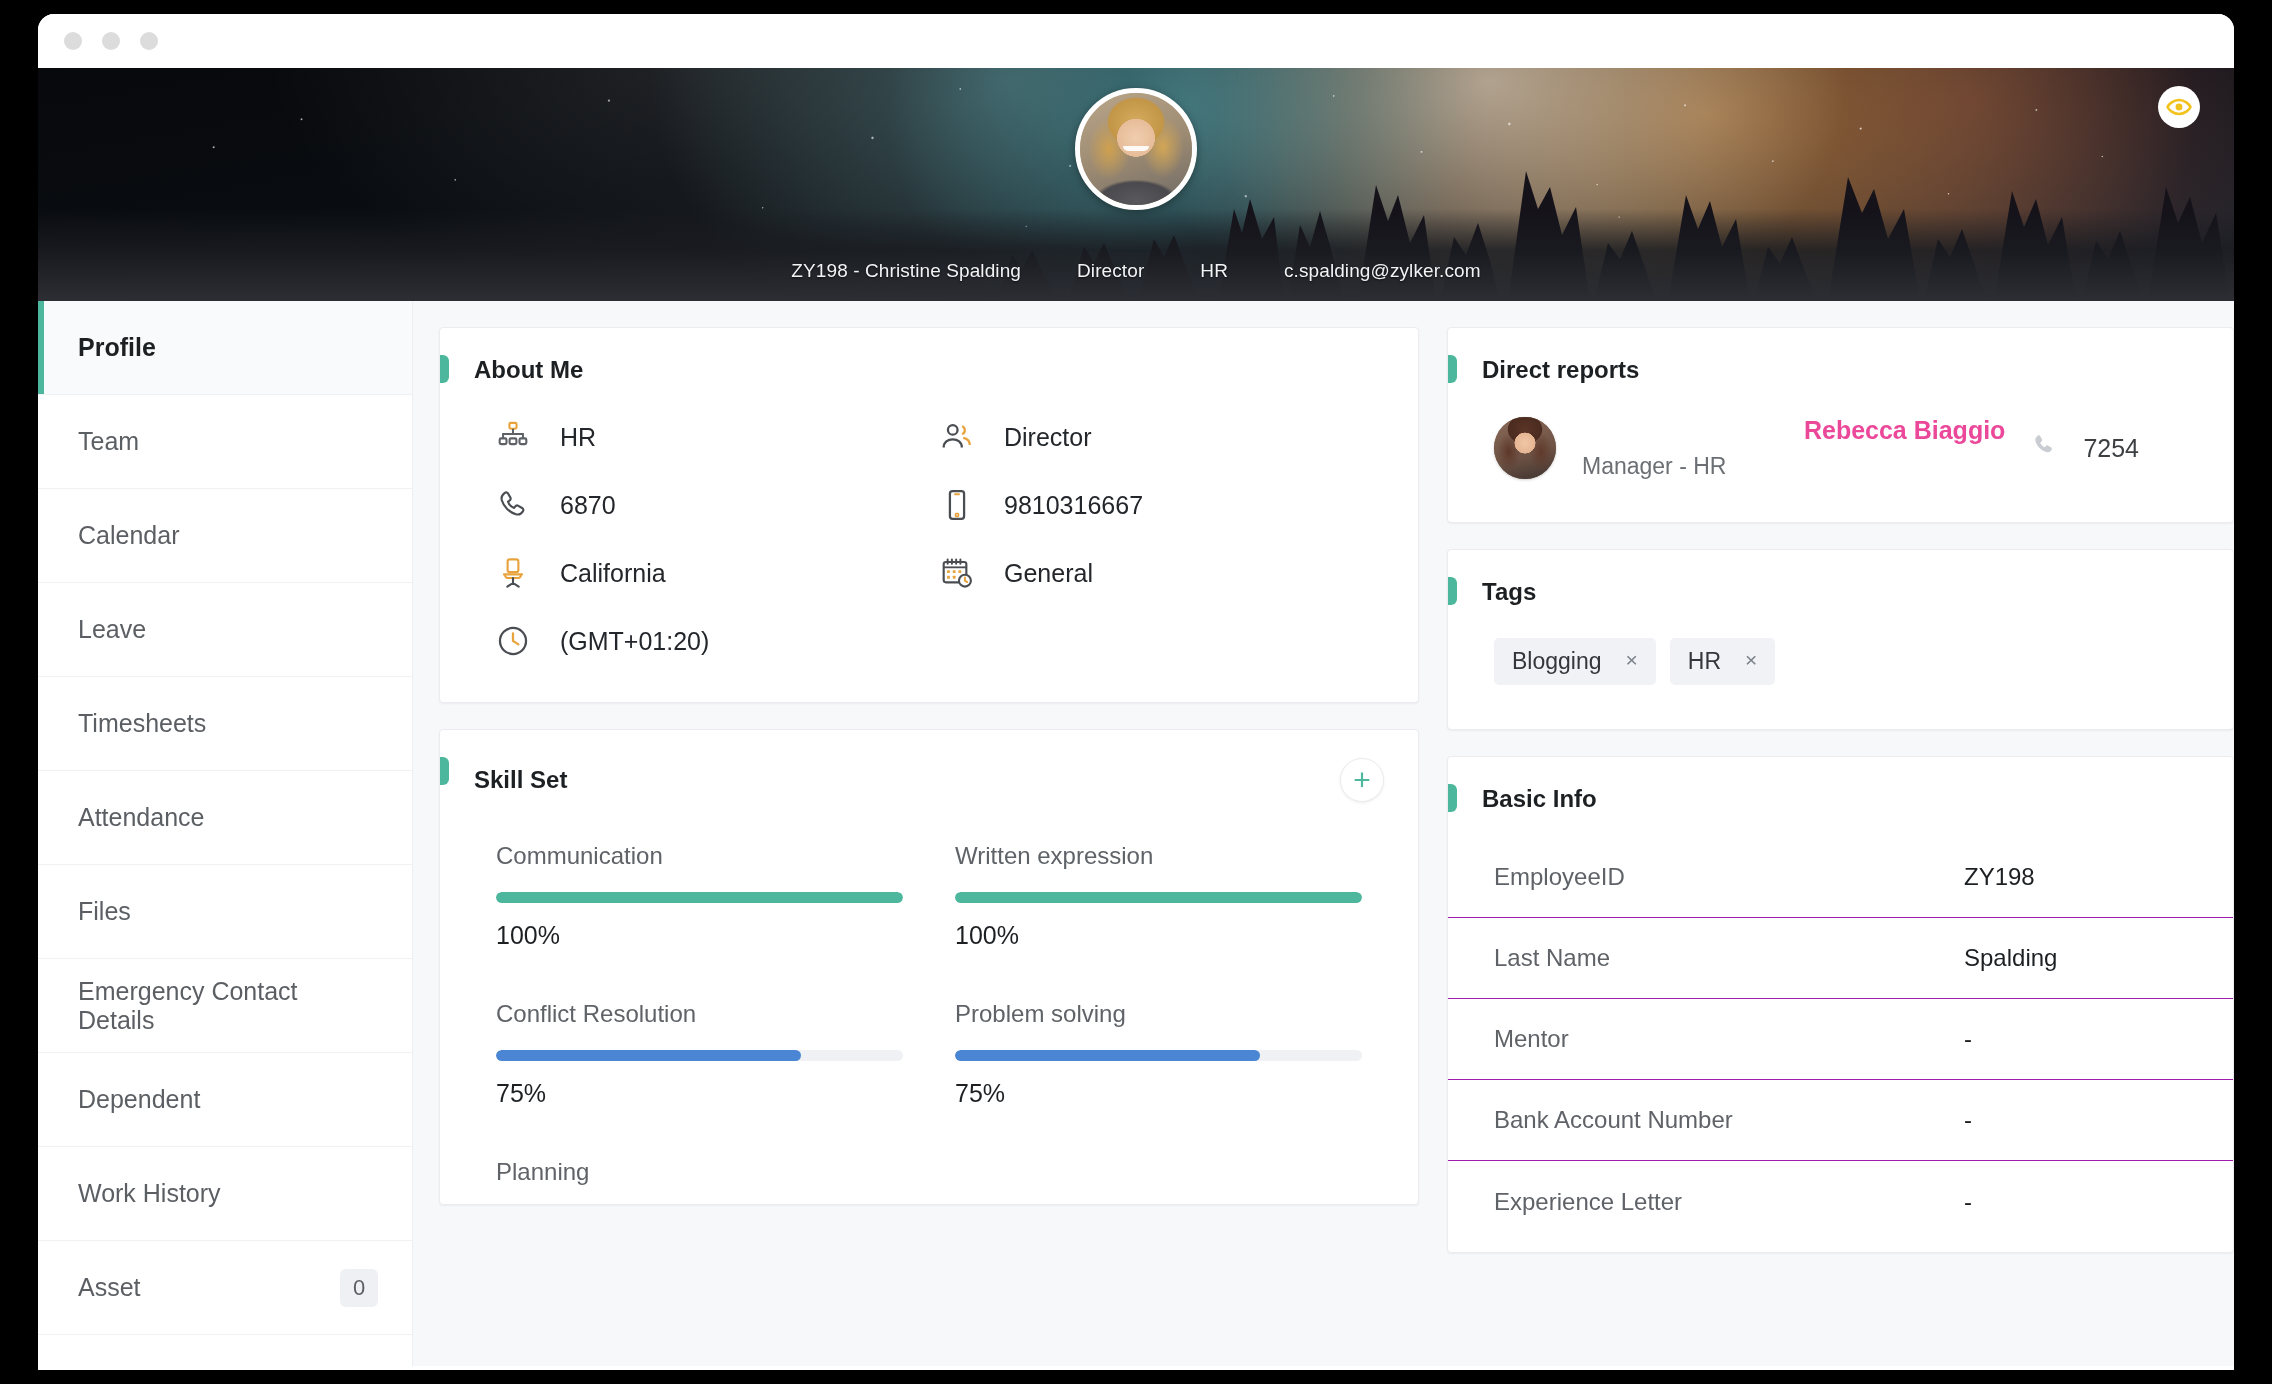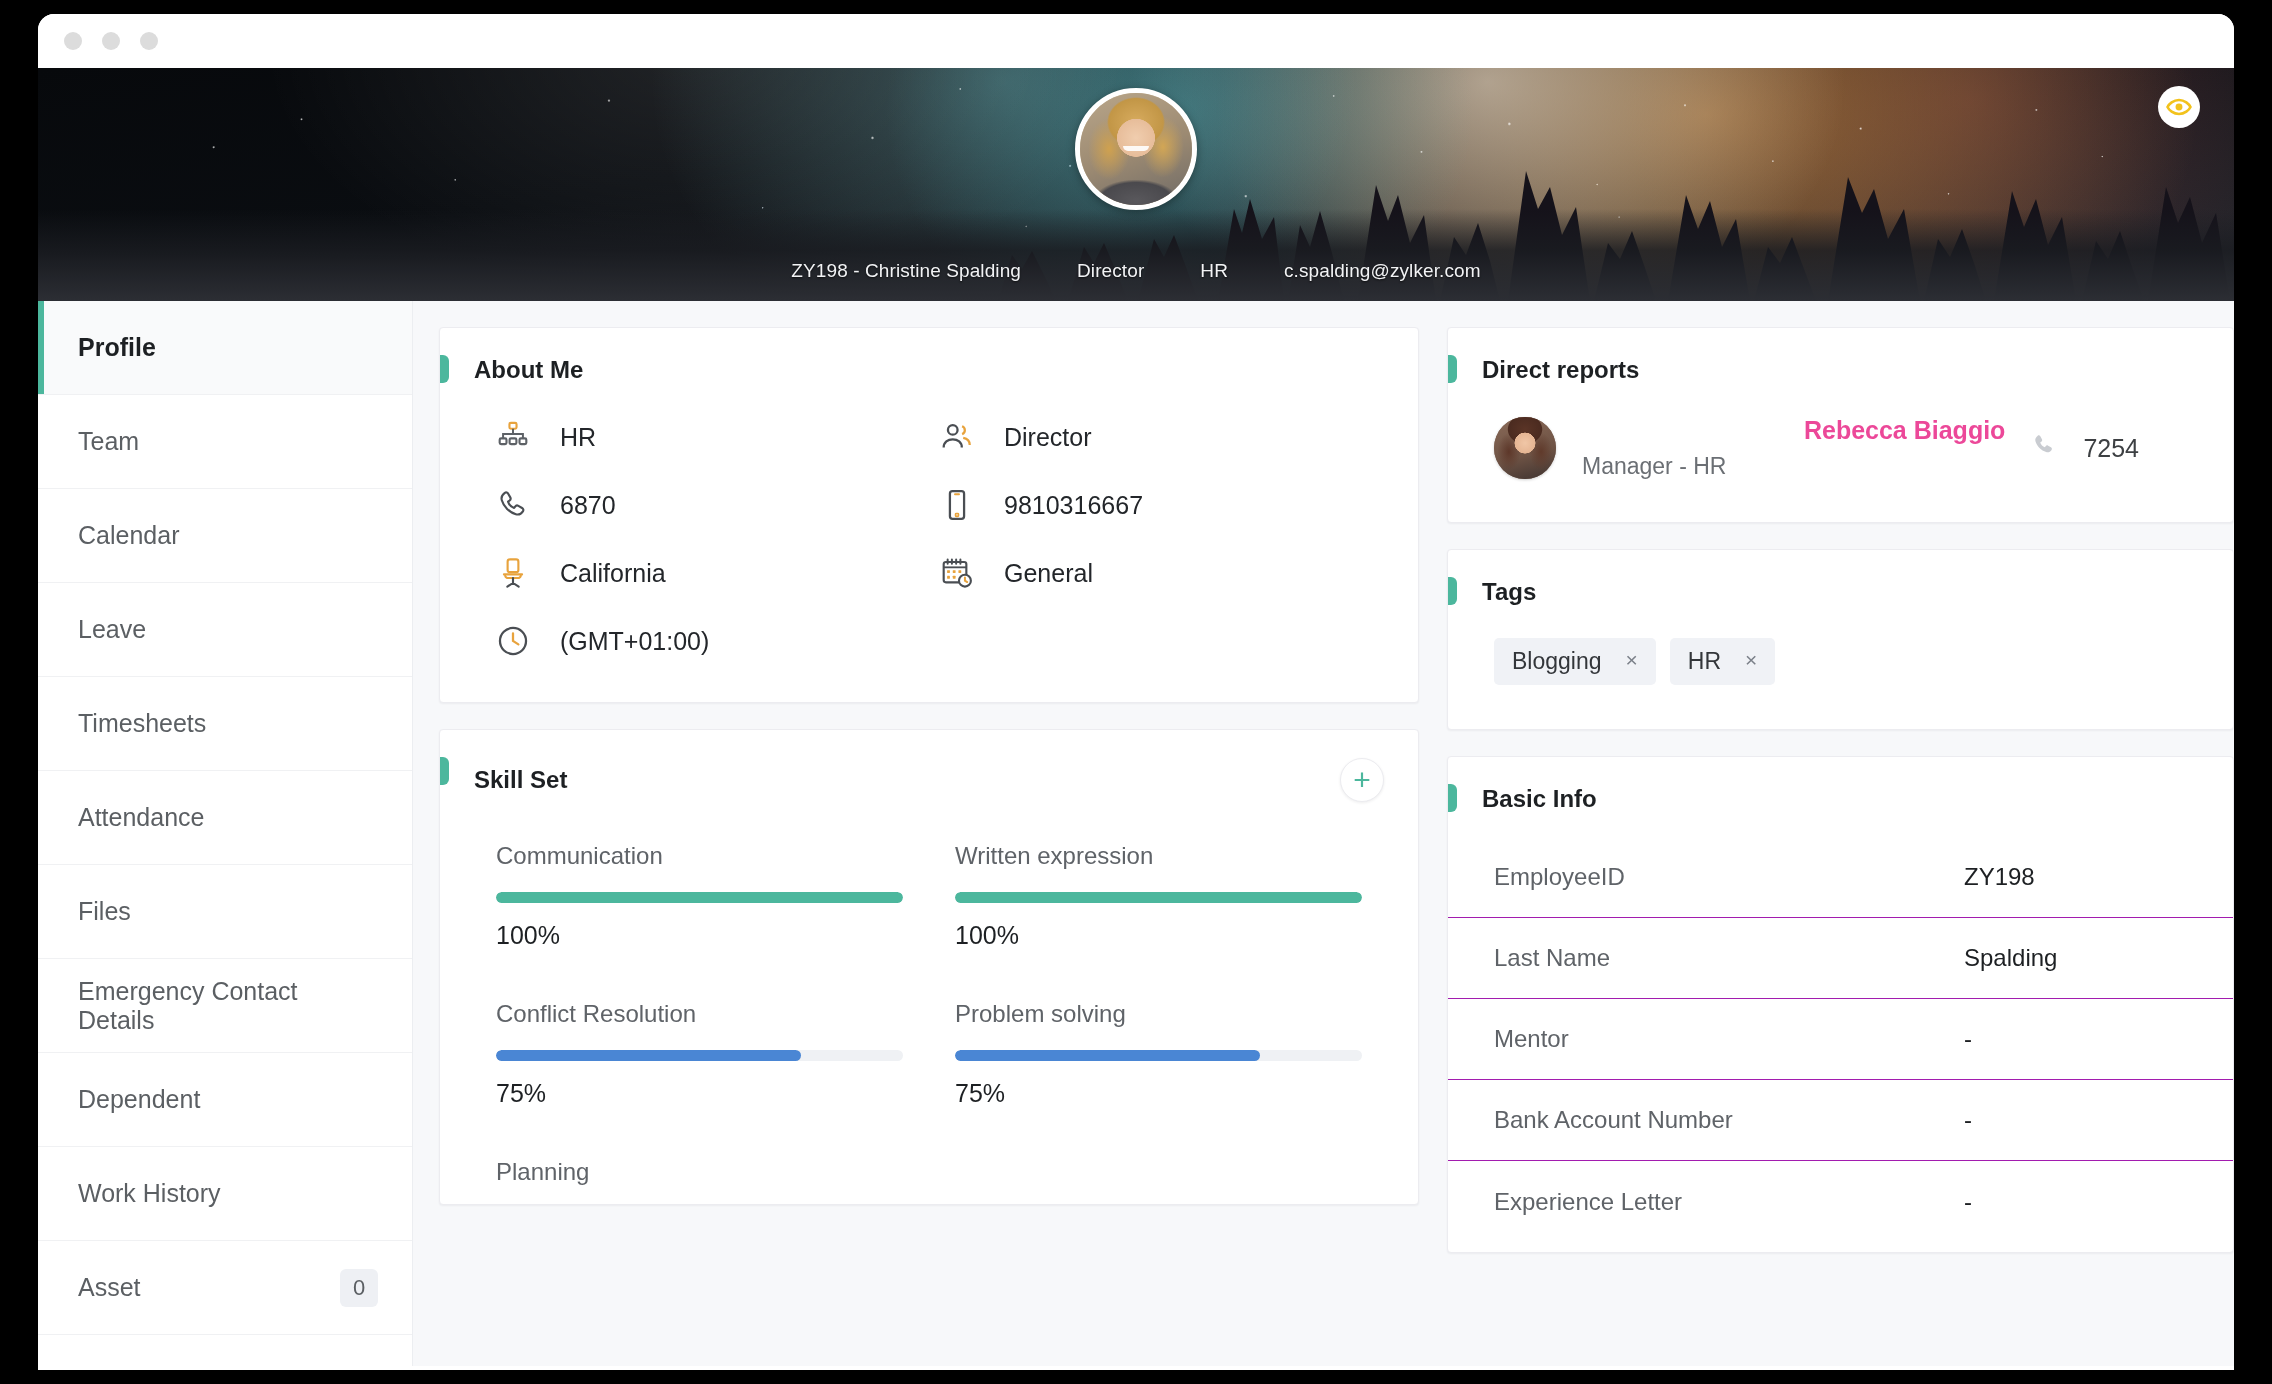--- a/index.html
+++ b/index.html
@@ -540,21 +540,21 @@
               <span>General</span>
             </div>
 
             <div class="about-item">
               <span class="about-icon">
                 <svg viewBox="0 0 24 24" width="34" height="34">
                   <circle cx="12" cy="12" r="9.2" fill="none" stroke="#4a4e53" stroke-width="1.6"></circle>
                   <path d="M12 6.6V12l3.8 2.4" fill="none" stroke="#e8a33d" stroke-width="1.6" stroke-linecap="round"></path>
                 </svg>
               </span>
-              <span>(GMT+01:00)</span>
+              <span>(GMT+01:20)</span>
             </div>
 
           </div>
         </section>
 
         <section class="card">
           <div class="card-head">
             <span class="card-title">Skill Set</span>
             <span class="add-btn">+</span>
           </div>

